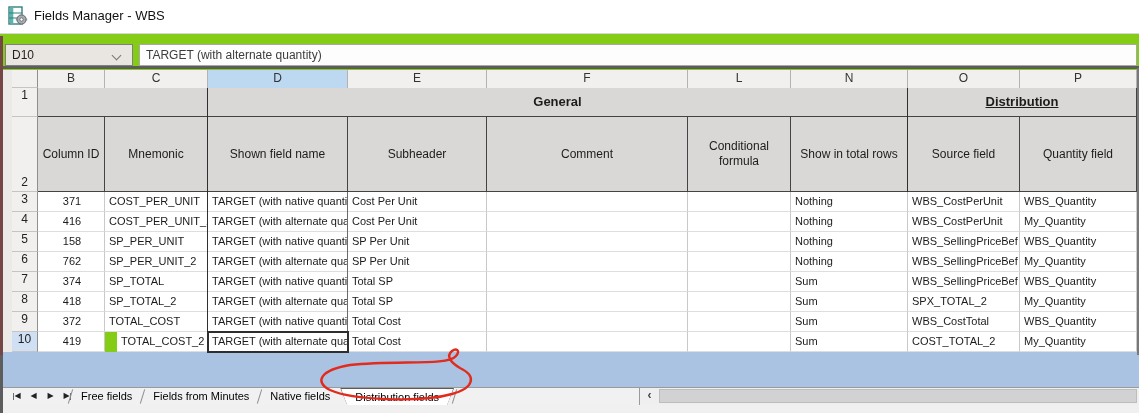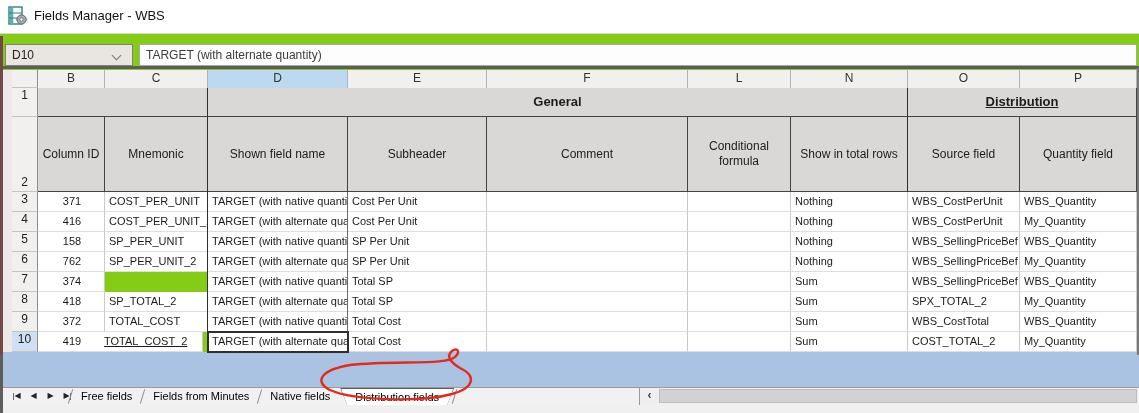--- a/index.html
+++ b/index.html
@@ -163,20 +163,21 @@
       <div class="abs dcell" style="left: 105px; top: 252px; width: 103px; height: 20px;">SP_PER_UNIT_2</div>
       <div class="abs dcell" style="left: 208px; top: 252px; width: 140px; height: 20px;">TARGET (with alternate quantity)</div>
       <div class="abs dcell" style="left: 348px; top: 252px; width: 139px; height: 20px;">SP Per Unit</div>
       <div class="abs dcell" style="left: 487px; top: 252px; width: 201px; height: 20px;"></div>
       <div class="abs dcell" style="left: 688px; top: 252px; width: 103px; height: 20px;"></div>
       <div class="abs dcell" style="left: 791px; top: 252px; width: 117px; height: 20px;">Nothing</div>
       <div class="abs dcell" style="left: 908px; top: 252px; width: 112px; height: 20px;">WBS_SellingPriceBef</div>
       <div class="abs dcell" style="left: 1020px; top: 252px; width: 117px; height: 20px;">My_Quantity</div>
       <div class="abs rnum" style="left: 12px; top: 272px; width: 26px; height: 20px;">7</div>
       <div class="abs dcell" style="left: 38px; top: 272px; width: 67px; height: 20px; text-align: center;">374</div>
+      <div class="abs dcell" style="left: 105px; top: 272px; width: 103px; height: 20px;">SP_TOTAL</div>
       <div class="abs dcell" style="left: 208px; top: 272px; width: 140px; height: 20px;">TARGET (with native quantity)</div>
       <div class="abs dcell" style="left: 348px; top: 272px; width: 139px; height: 20px;">Total SP</div>
       <div class="abs dcell" style="left: 487px; top: 272px; width: 201px; height: 20px;"></div>
       <div class="abs dcell" style="left: 688px; top: 272px; width: 103px; height: 20px;"></div>
       <div class="abs dcell" style="left: 791px; top: 272px; width: 117px; height: 20px;">Sum</div>
       <div class="abs dcell" style="left: 908px; top: 272px; width: 112px; height: 20px;">WBS_SellingPriceBef</div>
       <div class="abs dcell" style="left: 1020px; top: 272px; width: 117px; height: 20px;">WBS_Quantity</div>
       <div class="abs rnum" style="left: 12px; top: 292px; width: 26px; height: 20px;">8</div>
       <div class="abs dcell" style="left: 38px; top: 292px; width: 67px; height: 20px; text-align: center;">418</div>
       <div class="abs dcell" style="left: 105px; top: 292px; width: 103px; height: 20px;">SP_TOTAL_2</div>
@@ -192,21 +193,21 @@
       <div class="abs dcell" style="left: 105px; top: 312px; width: 103px; height: 20px;">TOTAL_COST</div>
       <div class="abs dcell" style="left: 208px; top: 312px; width: 140px; height: 20px;">TARGET (with native quantity)</div>
       <div class="abs dcell" style="left: 348px; top: 312px; width: 139px; height: 20px;">Total Cost</div>
       <div class="abs dcell" style="left: 487px; top: 312px; width: 201px; height: 20px;"></div>
       <div class="abs dcell" style="left: 688px; top: 312px; width: 103px; height: 20px;"></div>
       <div class="abs dcell" style="left: 791px; top: 312px; width: 117px; height: 20px;">Sum</div>
       <div class="abs dcell" style="left: 908px; top: 312px; width: 112px; height: 20px;">WBS_CostTotal</div>
       <div class="abs dcell" style="left: 1020px; top: 312px; width: 117px; height: 20px;">WBS_Quantity</div>
       <div class="abs rnum sel" style="left: 12px; top: 332px; width: 26px; height: 20px;">10</div>
       <div class="abs dcell" style="left: 38px; top: 332px; width: 67px; height: 20px; text-align: center;">419</div>
-      <div class="abs dcell" style="left: 100px; top: 332px; width: 103px; height: 20px; text-decoration: underline;">TOTAL_COST_2</div>
+      <div class="abs dcell" style="left: 117px; top: 332px; width: 103px; height: 20px;">TOTAL_COST_2</div>
       <div class="abs dcell" style="left: 208px; top: 332px; width: 140px; height: 20px;">TARGET (with alternate quantity)</div>
       <div class="abs dcell" style="left: 348px; top: 332px; width: 139px; height: 20px;">Total Cost</div>
       <div class="abs dcell" style="left: 487px; top: 332px; width: 201px; height: 20px;"></div>
       <div class="abs dcell" style="left: 688px; top: 332px; width: 103px; height: 20px;"></div>
       <div class="abs dcell" style="left: 791px; top: 332px; width: 117px; height: 20px;">Sum</div>
       <div class="abs dcell" style="left: 908px; top: 332px; width: 112px; height: 20px;">COST_TOTAL_2</div>
       <div class="abs dcell" style="left: 1020px; top: 332px; width: 117px; height: 20px;">My_Quantity</div>
       <div class="abs vdark" style="left: 207px; top: 88px; width: 1px; height: 264px;"></div>
       <div class="abs vmid" style="left: 347px; top: 192px; width: 1px; height: 160px;"></div>
       <div class="abs vdark" style="left: 907px; top: 88px; width: 1px; height: 104px;"></div>

